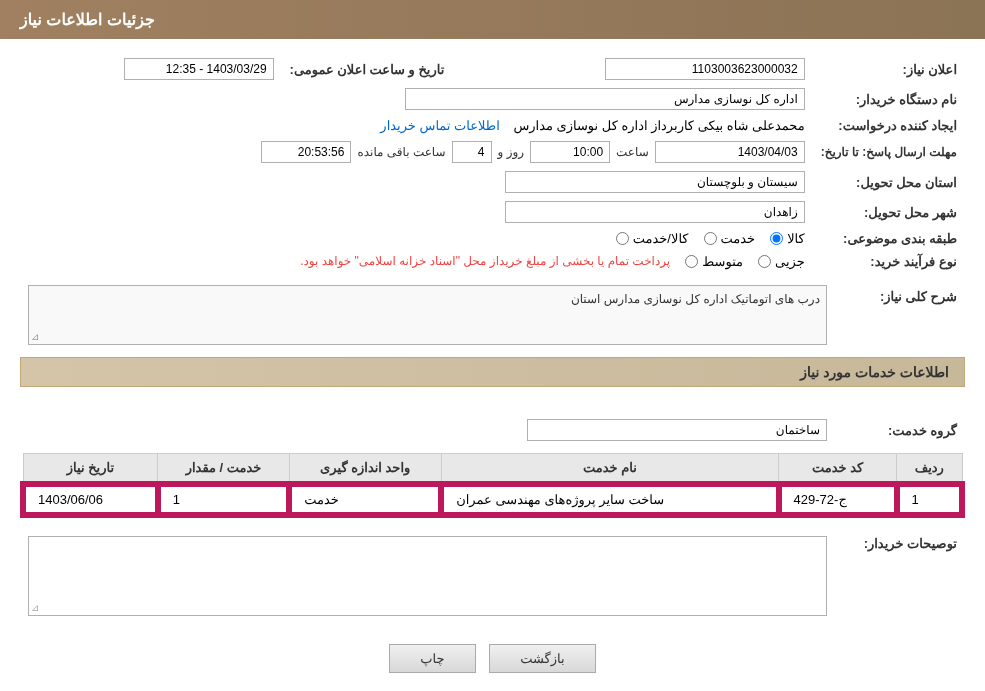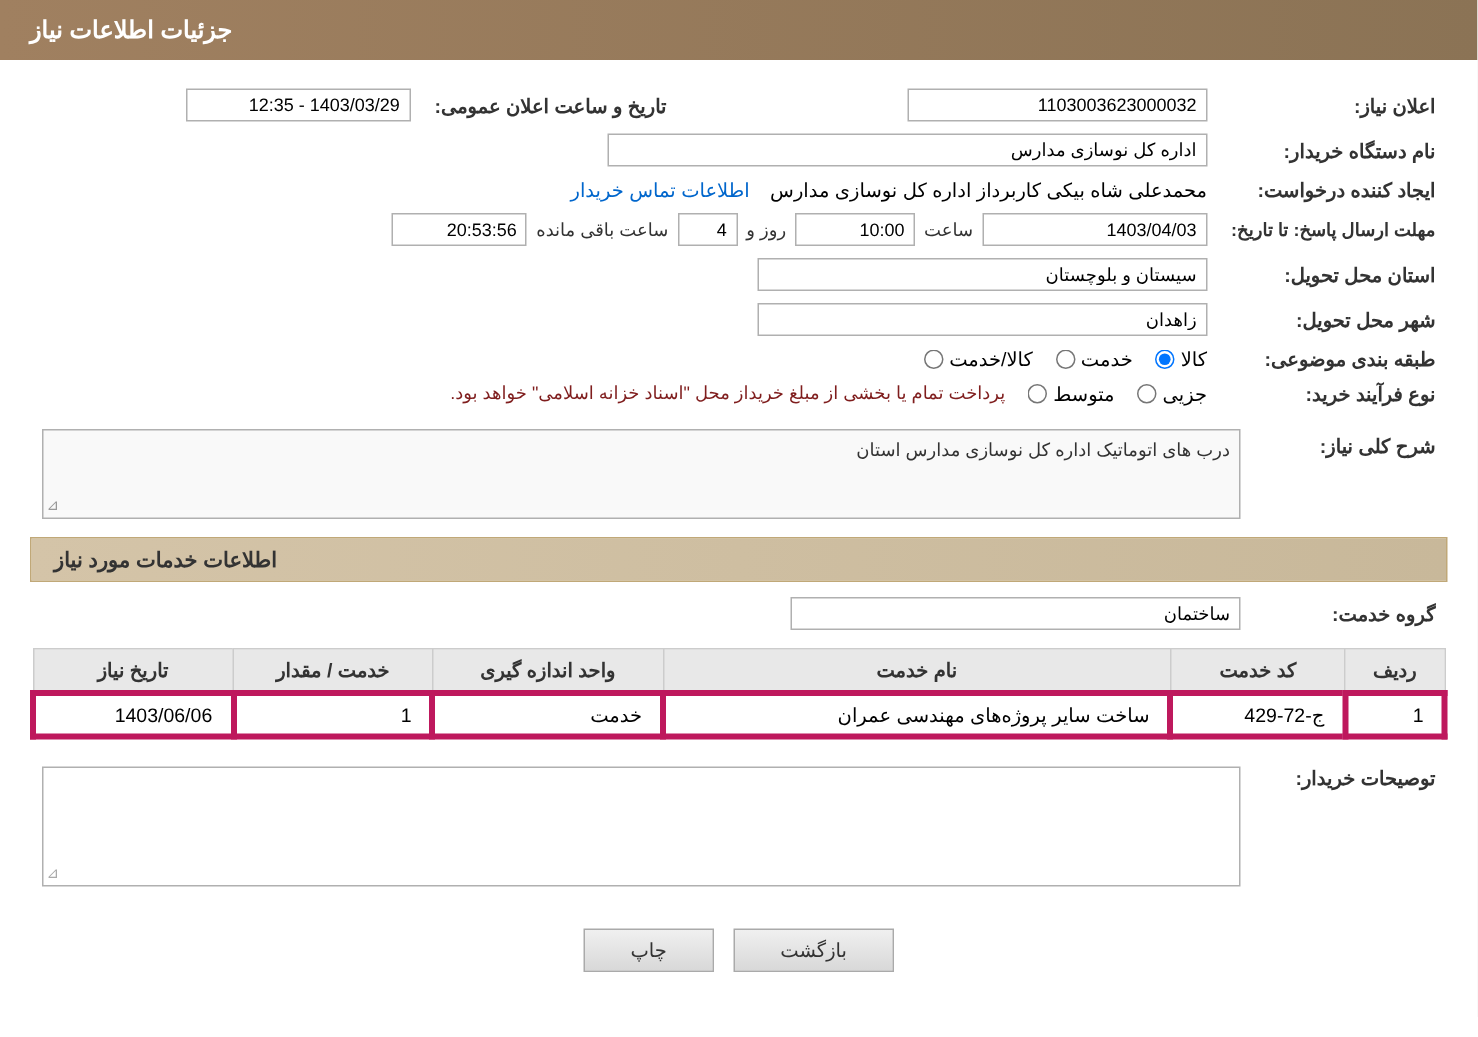--- a/index.html
+++ b/index.html
@@ -27,22 +27,22 @@
     .main-content {
       padding: 15px 20px;
     }
     .section-title {
       background: linear-gradient(to left, #c8b89a, #d4c4a8);
       border: 1px solid #c0a878;
       padding: 6px 15px;
       font-size: 14px;
       font-weight: bold;
       color: #333;
-      margin-bottom: 6px;
-      text-align: left;
+      margin-bottom: 28px;
+      text-align: right;
     }
     .info-table {
       width: 100%;
       border-collapse: collapse;
       margin-bottom: 8px;
     }
     .info-table td {
       padding: 4px 8px;
       vertical-align: middle;
     }
@@ -115,23 +115,23 @@
     }
     .services-table th {
       background: #e8e8e8;
       border: 1px solid #ccc;
       padding: 6px 8px;
       text-align: center;
       font-weight: bold;
       color: #333;
     }
     .services-table td {
-      border: 4px solid #be185d;
+      border: 6px solid #be185d;
       padding: 5px 12px;
-      text-align: right;
+      text-align: left;
     }
     .services-table tr:nth-child(even) td {
       background: #f9f9f9;
     }
     .buyer-notes-box {
       border: 1px solid #b0b0b0;
       background: #fff;
       min-height: 80px;
       width: 100%;
       position: relative;
@@ -162,21 +162,21 @@
       color: #333;
     }
     .btn-back {
       background: linear-gradient(to bottom, #f0f0f0, #d8d8d8);
       color: #333;
     }
     .content-relative {
       position: relative;
     }
     .notice-text {
-      color: #7f1d1d;
+      color: #ef4444;
       font-size: 12px;
     }
     .timing-row {
       display: flex;
       align-items: center;
       gap: 6px;
       direction: rtl;
     }
     .timing-label {
       color: #333;

